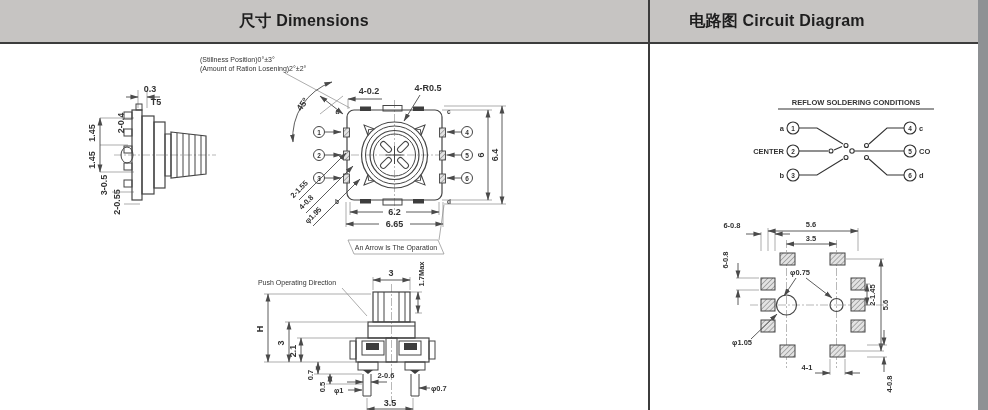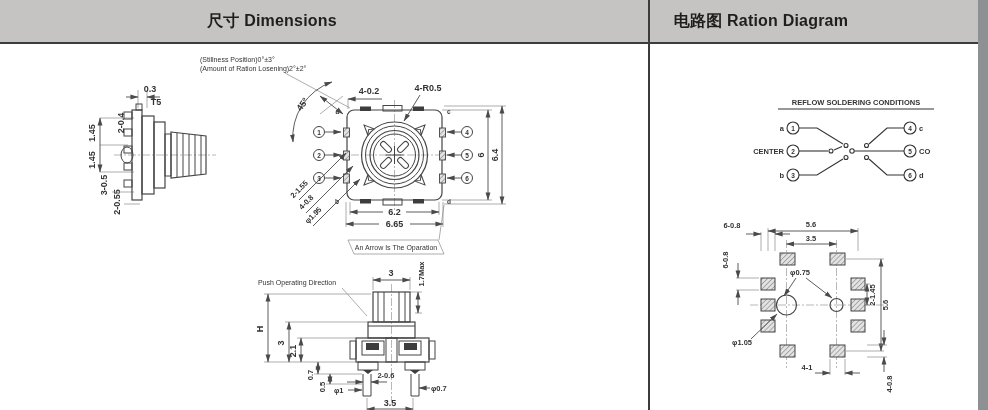--- a/index.html
+++ b/index.html
@@ -2,21 +2,21 @@
 <html><head>
 <meta charset="utf-8">
 <style>
   html,body{margin:0;padding:0;background:#fff;}
   .page{position:relative;width:988px;height:410px;background:#ffffff;overflow:hidden;
         font-family:"Liberation Sans",sans-serif;}
   .hdr{position:absolute;left:0;top:0;width:978px;height:42px;background:#c6c4c2;
        border-bottom:2px solid #3c3c3c;display:flex;}
   .hdr-cell{display:flex;align-items:center;justify-content:center;
             font-size:16px;font-weight:600;color:#1e1e1e;letter-spacing:0.2px;}
-  .hdr-left{width:544px;}
+  .hdr-left{width:544px;padding-left:32px;}
   .hdr-right{flex:1;}
   .vdiv{position:absolute;left:648px;top:0;width:2px;height:410px;background:#3c3c3c;}
   .strip{position:absolute;left:978px;top:0;width:10px;height:410px;background:#8e9194;}
   .draw{position:absolute;top:44px;}
   .draw.left{left:0;}
   .draw.right{left:650px;}
   svg text{fill:#333;font-family:"Liberation Sans",sans-serif;}
   .dim{font-size:9px;font-weight:600;}
   .dim7{font-size:7.5px;font-weight:600;}
   .note{font-size:7px;font-weight:400;}
@@ -34,21 +34,21 @@
 </head>
 <body>
 
 <div class="page">
 
   <div class="hdr">
     <div class="hdr-cell hdr-left">
       <span>尺寸 Dimensions</span>
     </div>
     <div class="hdr-cell hdr-right">
-      <span>电路图 Ration Diagram</span>
+      <span>电路图 Circuit Diagram</span>
     </div>
   </div>
 
   <svg class="draw left" width="648" height="366" viewBox="0 0 648 366">
     <defs>
       <marker id="ah" viewBox="0 0 8 6" refX="7.5" refY="3" markerWidth="9" markerHeight="7" orient="auto">
         <path d="M0,0.6 L8,3 L0,5.4 z" fill="#4a4a4a"></path>
       </marker>
       <marker id="ahs" viewBox="0 0 8 6" refX="0.5" refY="3" markerWidth="9" markerHeight="7" orient="auto">
         <path d="M8,0.6 L0,3 L8,5.4 z" fill="#4a4a4a"></path>

